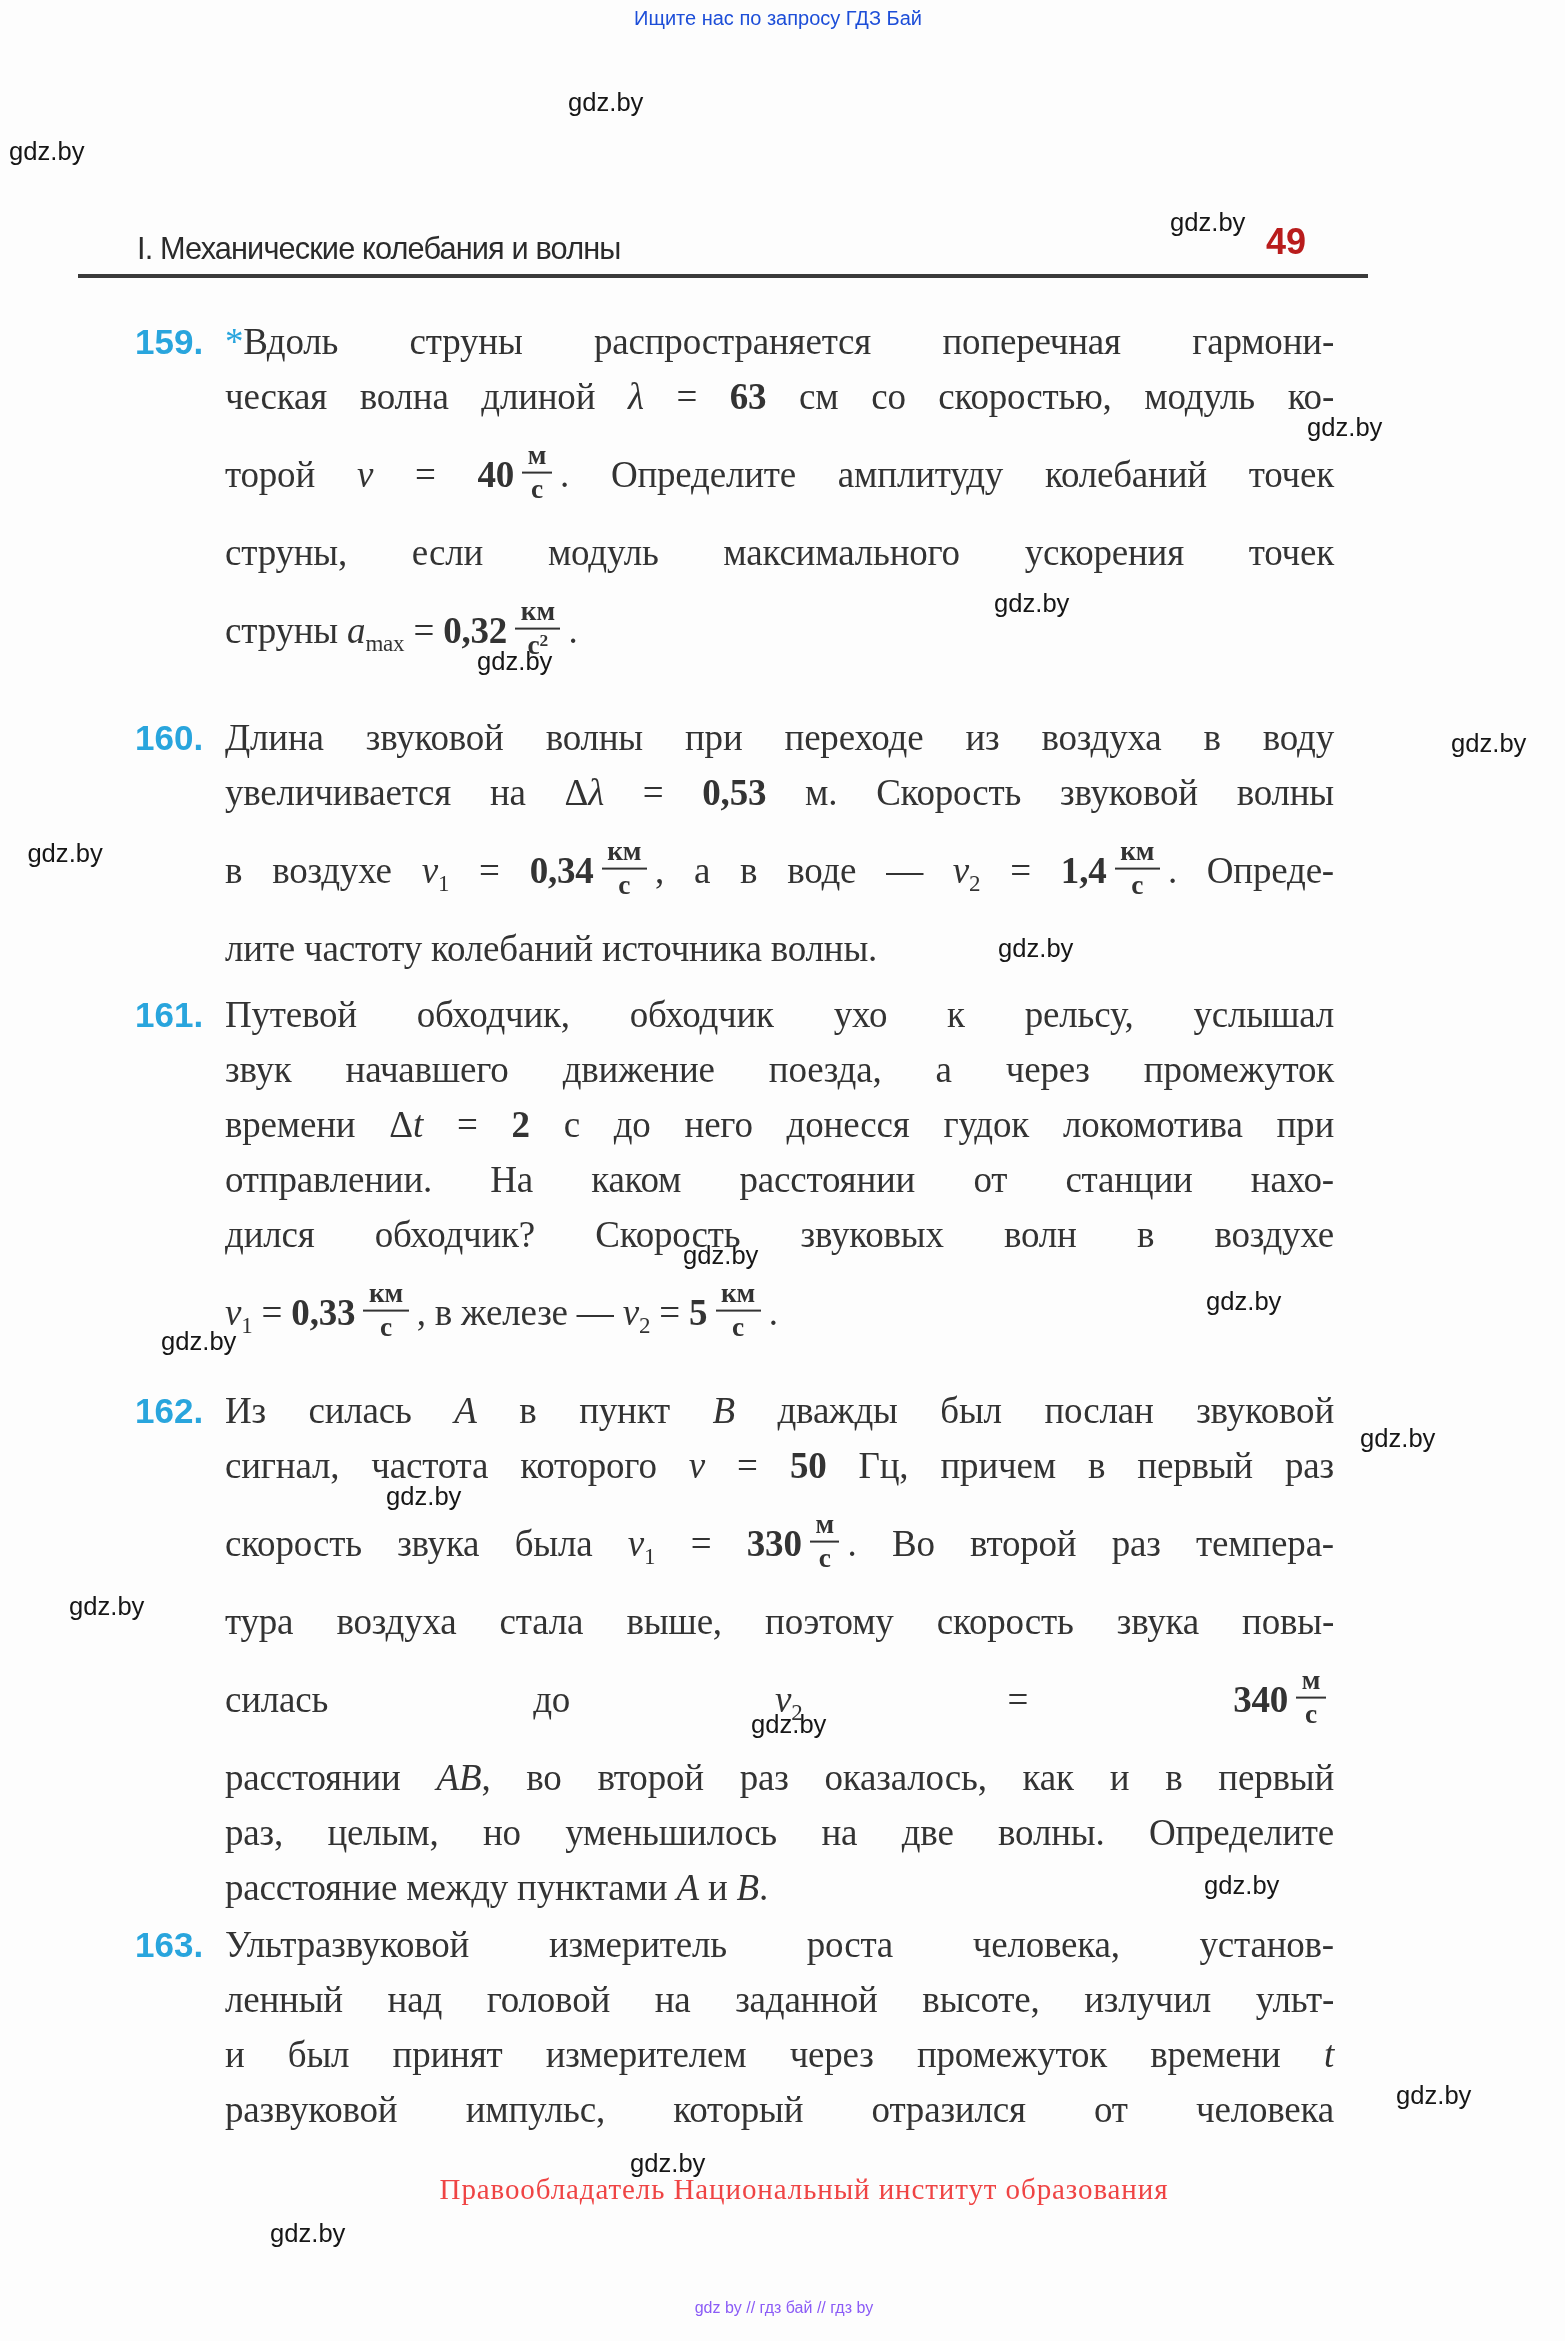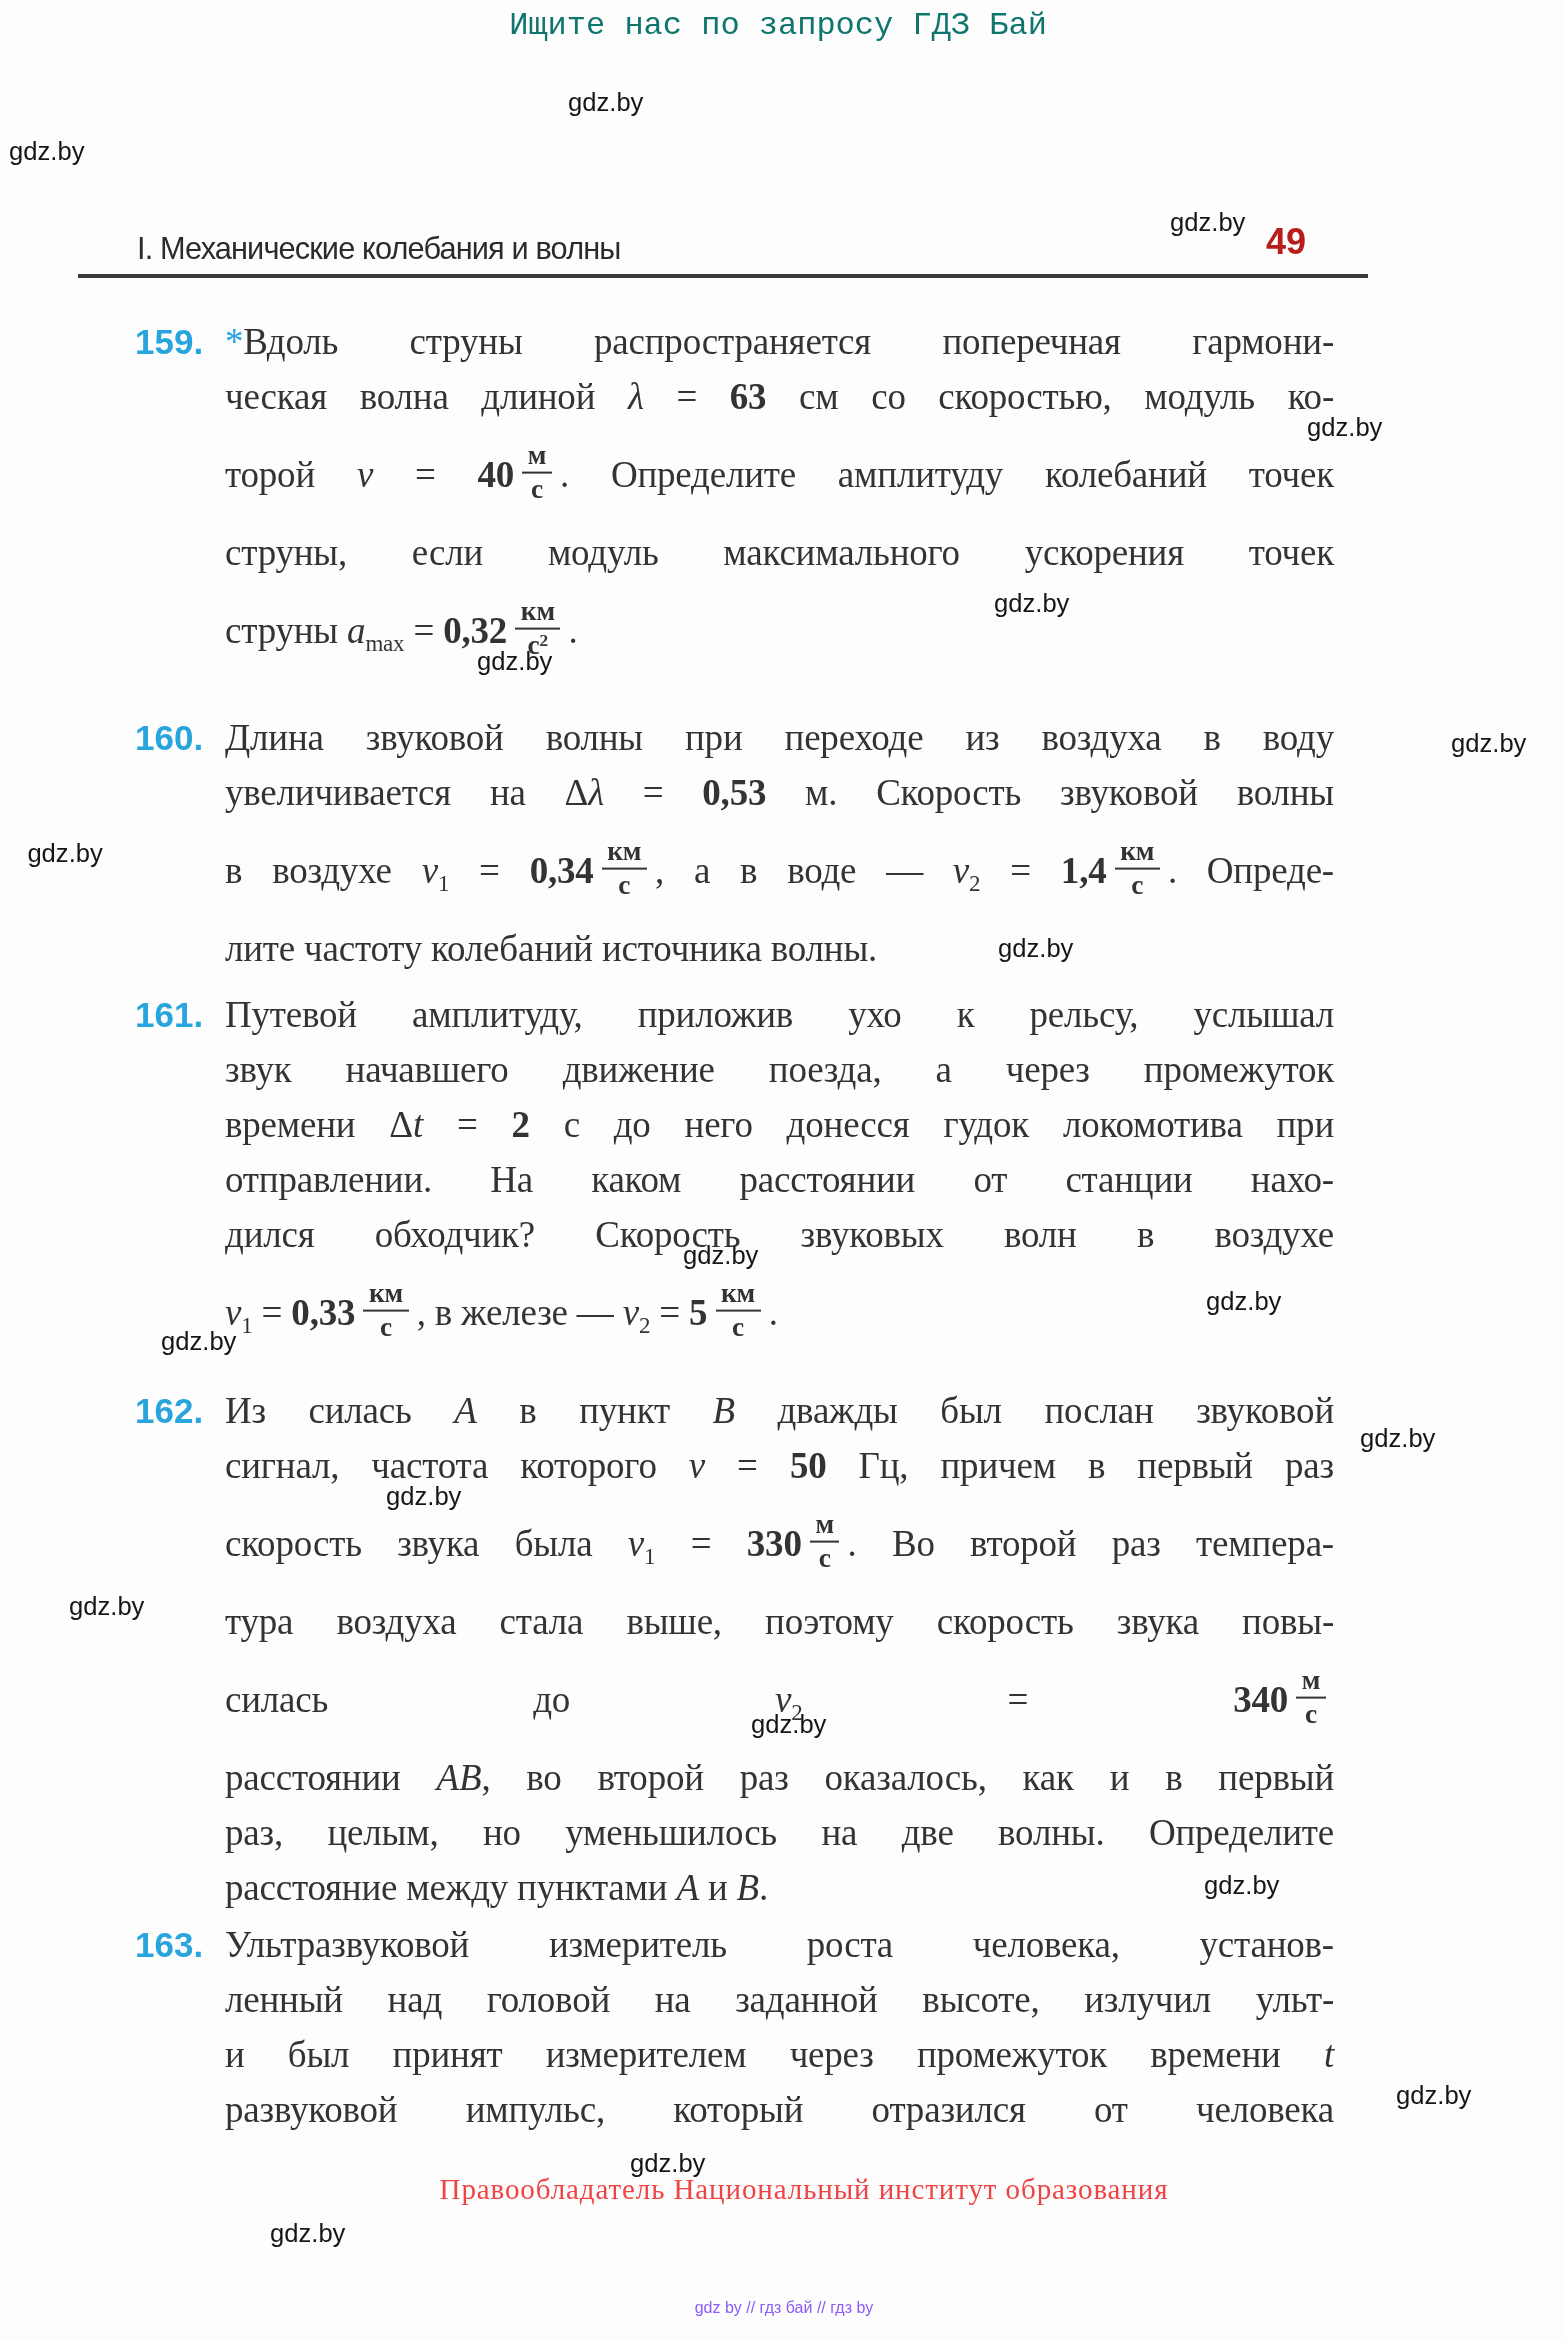--- a/index.html
+++ b/index.html
@@ -1,20 +1,20 @@
 <!DOCTYPE html>
 <html style="font-size:14.6px"><head>
 <meta charset="utf-8">
 <style>
   html,body{margin:0;padding:0;background:#ffffff;}
   .page{position:relative;width:1565px;height:2342px;background:#fdfdfd;
         font-family:"Liberation Serif",serif;color:#333;overflow:hidden;}
 
   .banner{position:absolute;top:7.3px;left:778px;transform:translateX(-50%);
-          font-family:Liberation Mono, monospace;font-size:32px;color:#0f766e;white-space:nowrap;}
+          font-family:Liberation Sans, sans-serif;font-size:20px;color:#1d4ed8;white-space:nowrap;}
 
   .wm{position:absolute;font-family:"Liberation Sans",sans-serif;font-size:25.6px;
       color:#161616;white-space:nowrap;}
 
   .chapter{position:absolute;left:137px;top:230px;font-family:"Liberation Sans",sans-serif;
            font-size:32px;letter-spacing:-0.9px;color:#2b2b2b;transform:scaleX(.96);
            transform-origin:left center;white-space:nowrap;}
   .pageno{position:absolute;left:1266px;top:221px;font-family:"Liberation Sans",sans-serif;
           font-size:36px;font-weight:700;color:#b91c1c;}
   .rule{position:absolute;left:78px;top:274px;width:1290px;height:3.7px;background:#3b3b3b;}
@@ -97,21 +97,21 @@
             <span class="fn">км</span>
             <span class="fd">с</span>
           </span><span>, а в воде — </span><i class="var">v</i><sub>2</sub><span> = </span><b class="val">1,4</b><span class="frac">
             <span class="fn">км</span>
             <span class="fd">с</span>
           </span><span>. Опреде-</span></div>
         <div class="line"><span>лите частоту колебаний источника волны.</span></div>
       </div>
       <div class="problem" style="top: 987px;">
         <span class="pnum">161.</span>
-        <div class="line just"><span>Путевой амплитуду, приложив ухо к рельсу, услышал</span></div>
+        <div class="line just"><span>Путевой обходчик, обходчик ухо к рельсу, услышал</span></div>
         <div class="line just"><span>звук начавшего движение поезда, а через промежуток</span></div>
         <div class="line just"><span>времени Δ</span><i class="var">t</i><span> = </span><b class="val">2</b><span> с до него донесся гудок локомотива при</span></div>
         <div class="line just"><span>отправлении. На каком расстоянии от станции нахо-</span></div>
         <div class="line just"><span>дился обходчик? Скорость звуковых волн в воздухе</span></div>
         <div class="line fline"><i class="var">v</i><sub>1</sub><span> = </span><b class="val">0,33</b><span class="frac">
             <span class="fn">км</span>
             <span class="fd">с</span>
           </span><span>, в железе — </span><i class="var">v</i><sub>2</sub><span> = </span><b class="val">5</b><span class="frac">
             <span class="fn">км</span>
             <span class="fd">с</span>

